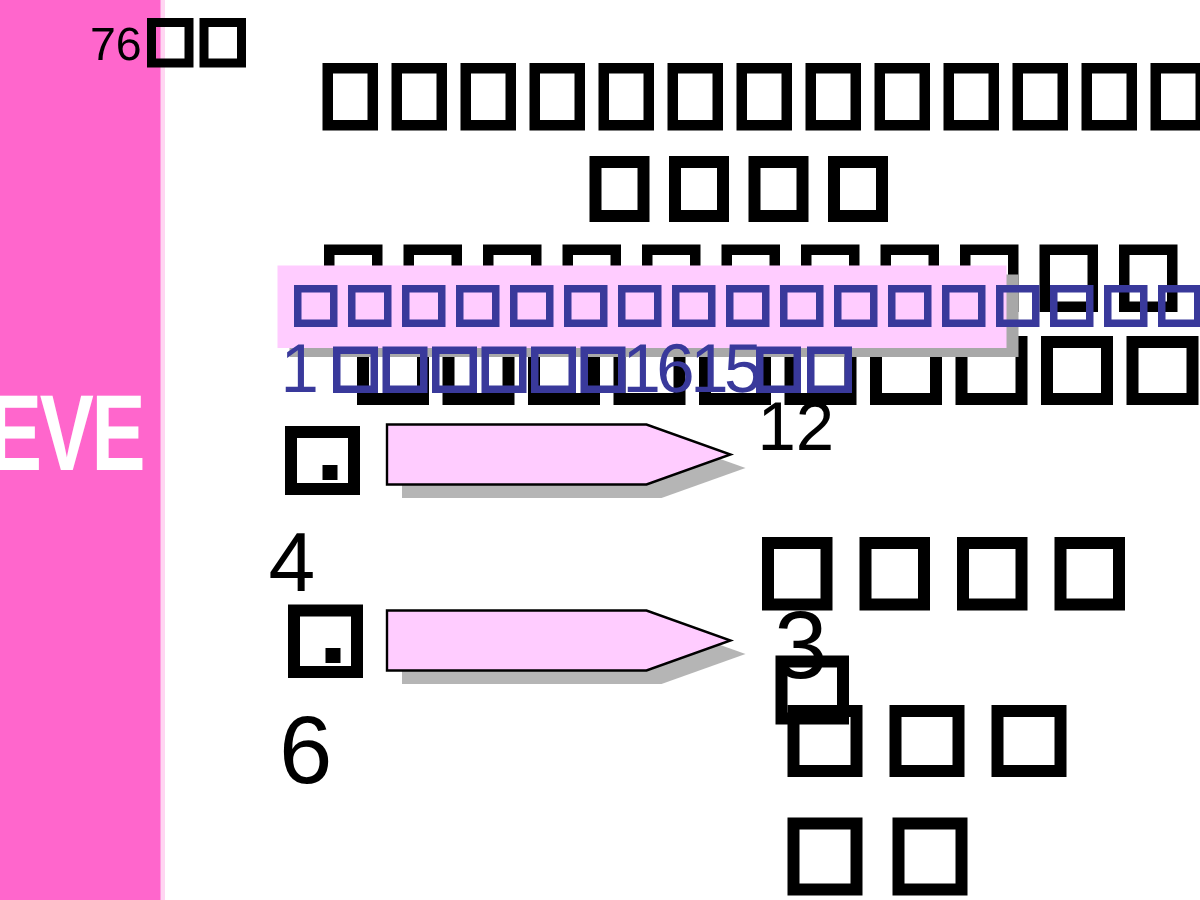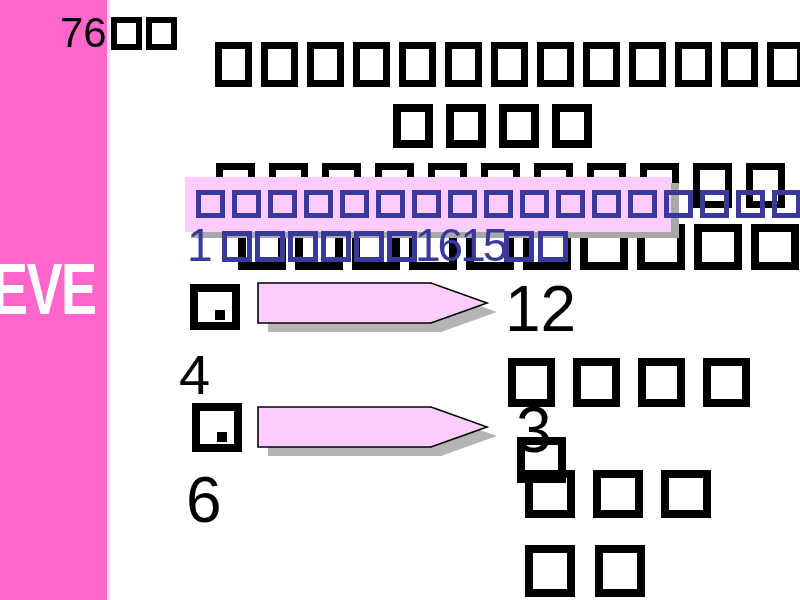--- a/index.html
+++ b/index.html
@@ -48,26 +48,26 @@
   .m2{left:192px;top:403px;width:50px;height:49px;}
   .dot{position:absolute;right:7px;bottom:2px;width:10px;height:10px;background:#000;font-size:0;color:transparent;overflow:hidden;}
   .black-num{position:absolute;color:#000;line-height:1;z-index:1;white-space:nowrap;}
   .n4{left:179px;top:347px;font-size:56px;}
   .n6{left:186px;top:468px;font-size:64px;}
   
   .arrow{position:absolute;width:245px;height:70px;z-index:2;}
   .arrow1{left:256px;top:275px;}
   .arrow2{left:256px;top:399px;}
   .arrow-label{
-    position:absolute;left:60px;top:12px;display:flex;align-items:center;gap:4px;
-    font-size:42px;line-height:1;color:#000;z-index:3;
+    position:absolute;left:60px;top:12px;display:flex;align-items:flex-end;gap:4px;
+    font-size:31px;line-height:1;color:#000;z-index:3;
   }
   .tofu-sm{width:31px;height:33px;border:6px solid #000;box-sizing:border-box;flex:none;}
   
-  .n12{left:505px;top:277px;font-size:64px;}
+  .n12{left:505px;top:261px;font-size:46px;}
   .tofu-big{width:47px;height:49px;border:8px solid #000;box-sizing:border-box;flex:none;}
   .rowr1{left:508px;top:358px;gap:18px;z-index:1;}
   .n3{left:516px;top:398px;font-size:64px;z-index:2;}
   .single-box{left:517px;top:437px;width:49px;height:46px;border:8px solid #000;box-sizing:border-box;position:absolute;z-index:1;background:transparent;}
   .tofu-b2{width:50px;height:48px;border:8px solid #000;box-sizing:border-box;flex:none;}
   .rowr2{left:525px;top:470px;gap:18px;z-index:1;}
   .tofu-b3{width:50px;height:52px;border:8px solid #000;box-sizing:border-box;flex:none;}
   .rowr3{left:525px;top:545px;gap:20px;z-index:1;}
 </style>
 </head>

